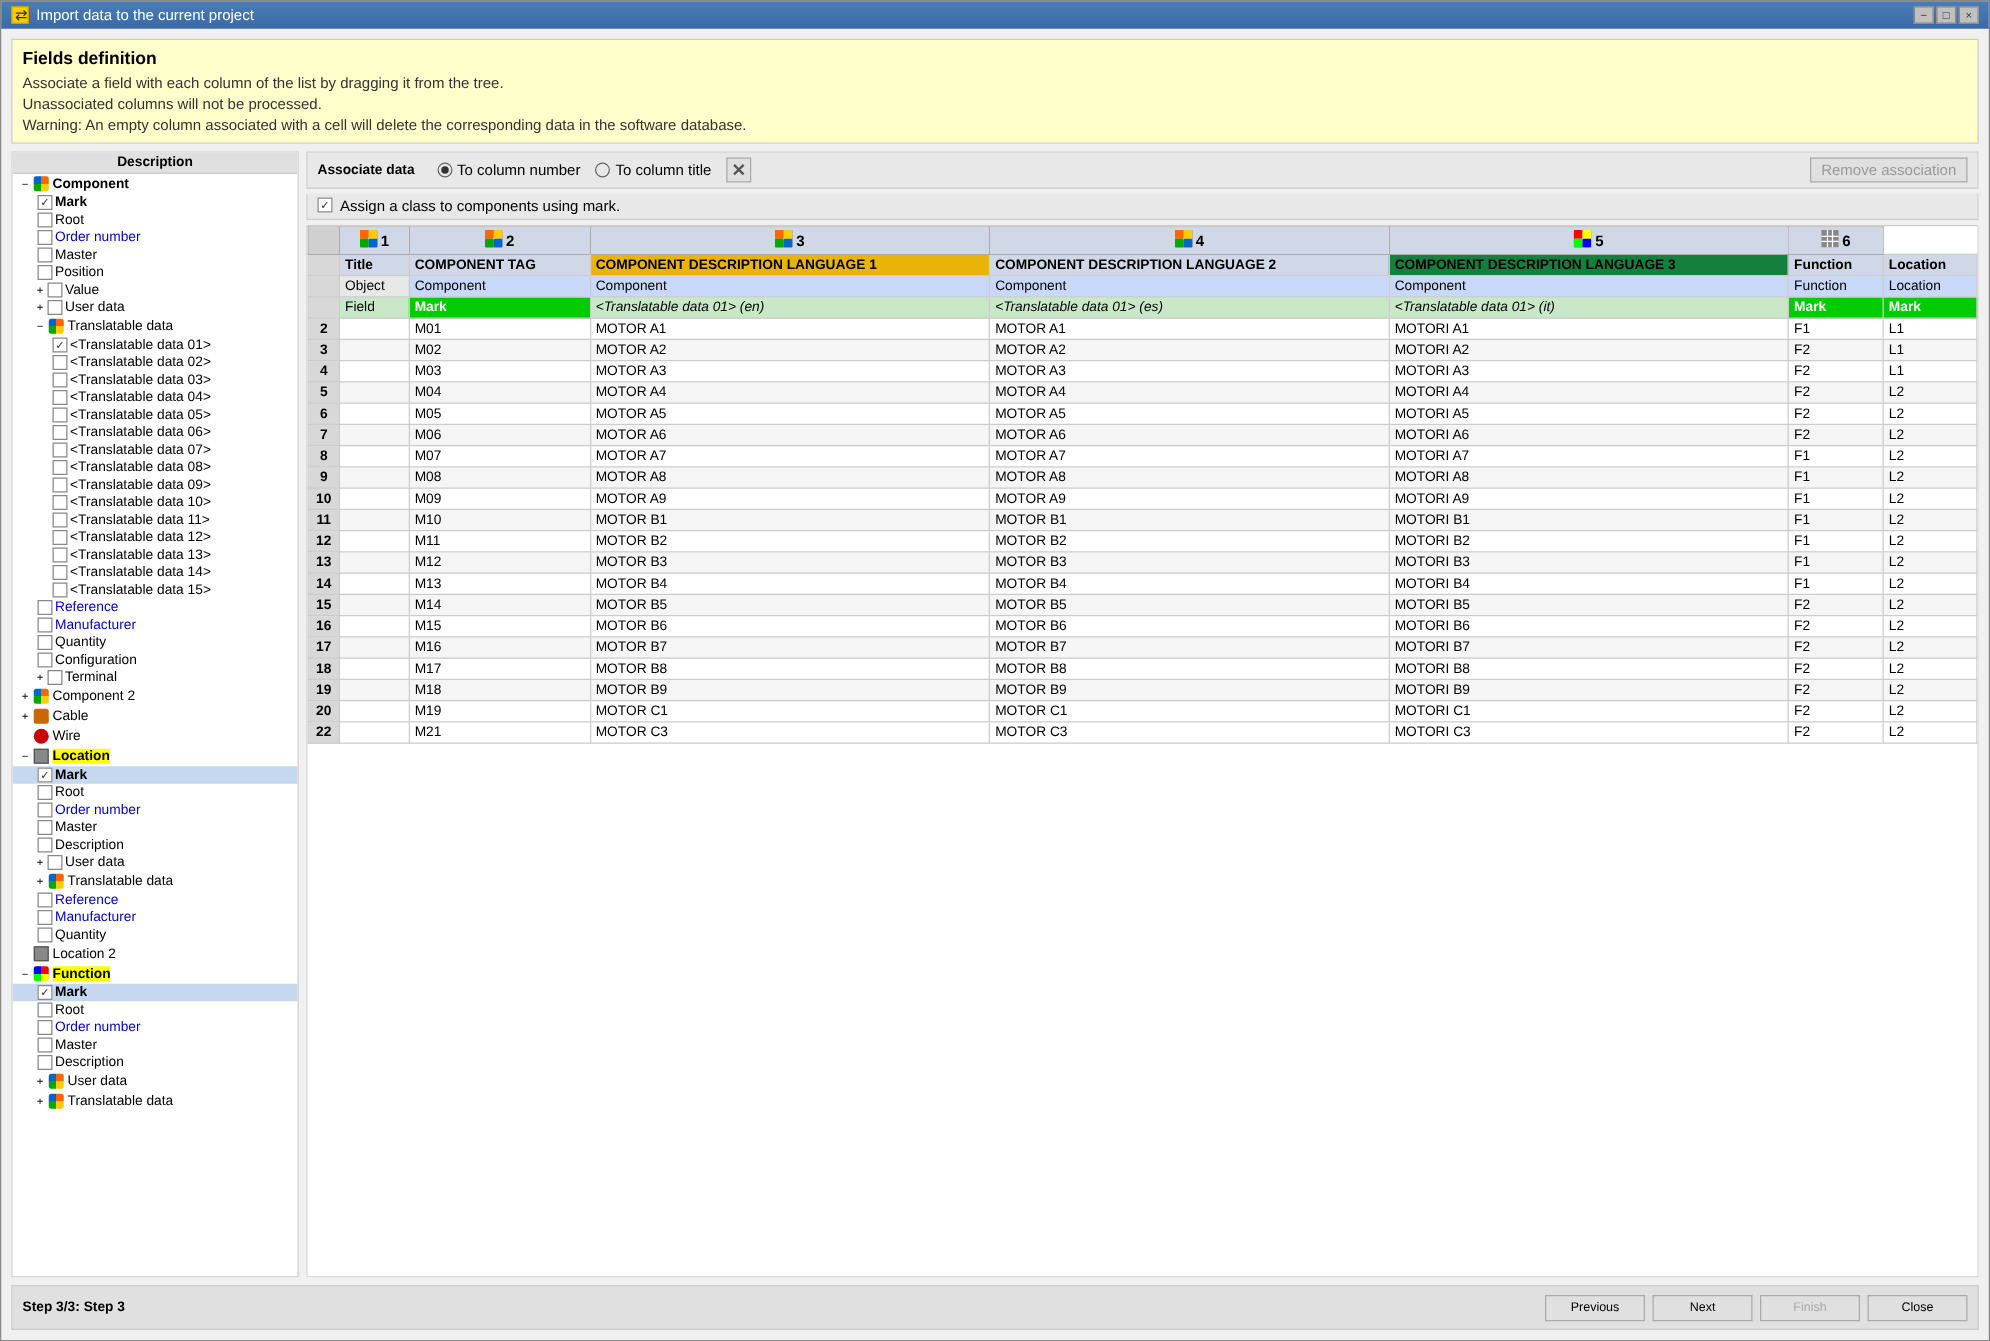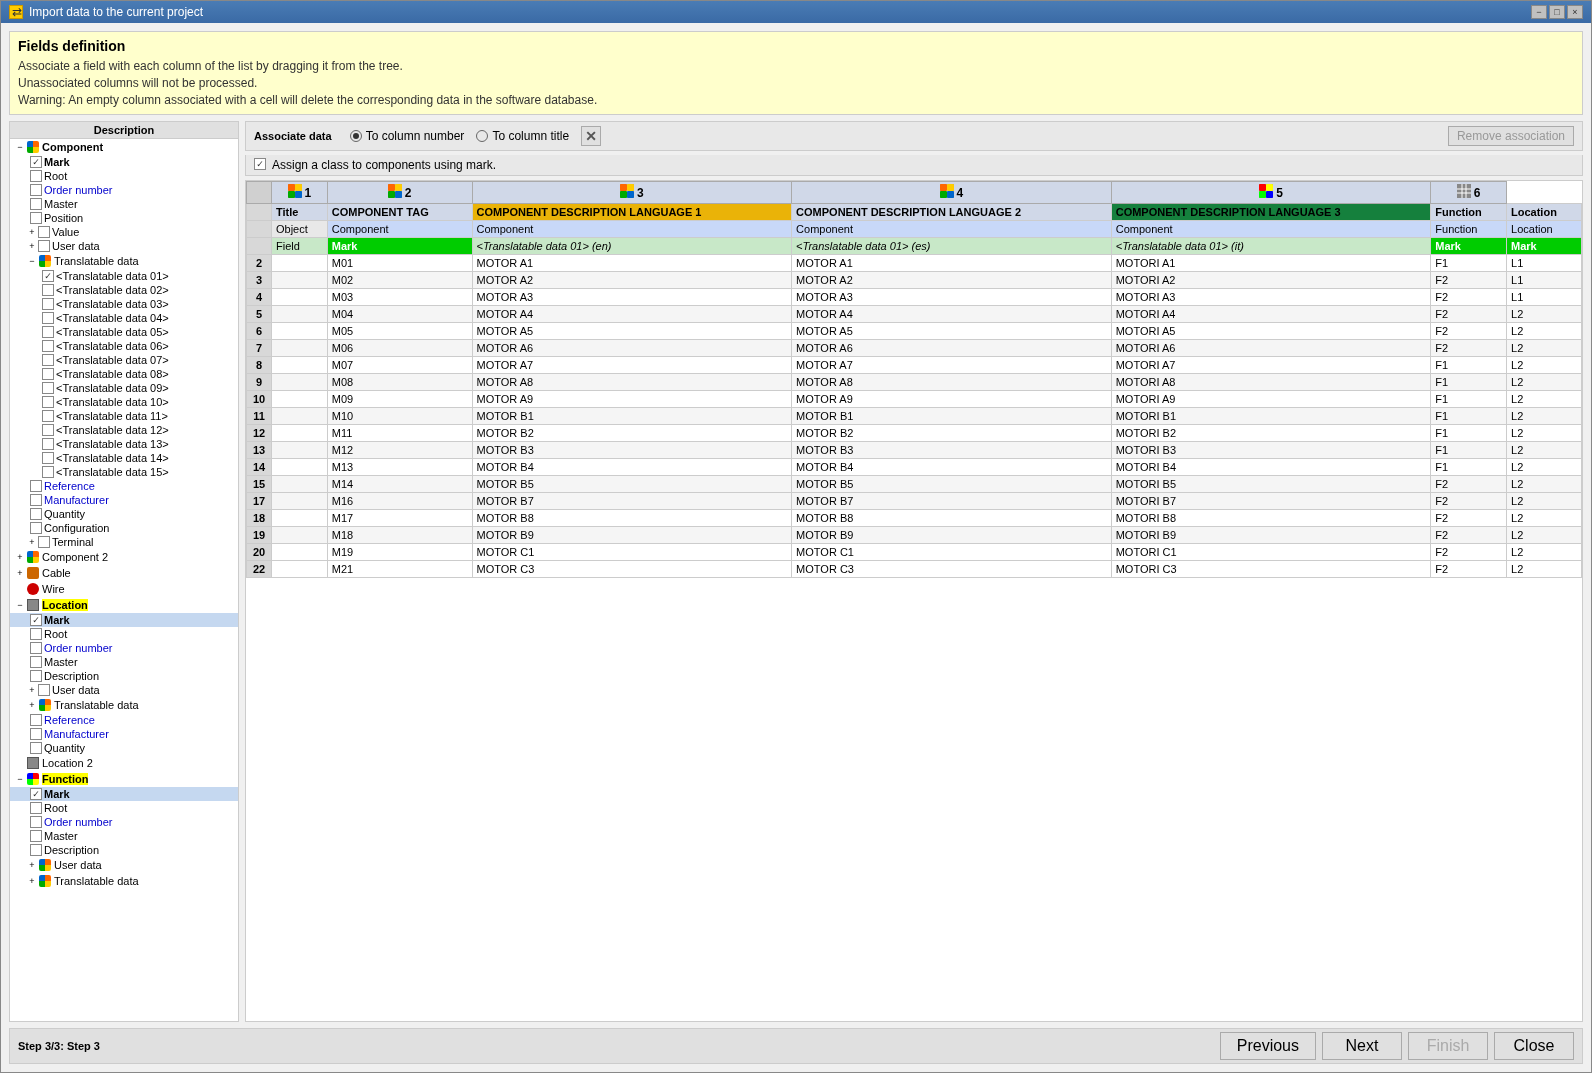--- a/index.html
+++ b/index.html
@@ -60,21 +60,21 @@
     .row-object { background: #e8e8e8; margin-left: 16px; }
     .row-field { background: #c8e8c8; }
     
     .cell-component { background: #c8d8f8; color: #000; }
     
     .num-col { background: #d8d8d8; font-weight: bold; text-align: center; width: 25px; }
     
     .footer-bar { background: #e0e0e0; border: 1px solid #ccc; padding: 4px 8px; display: flex; align-items: center; justify-content: space-between; flex-shrink: 0; height: 36px; }
     .step-label { font-size: 11px; font-weight: bold; }
     .footer-buttons { display: flex; gap: 6px; }
-    .footer-btn { background: #e0e0e0; border: 1px solid #aaa; padding: 4px 16px; cursor: pointer; font-size: 16px; min-width: 80px; }
+    .footer-btn { background: #e0e0e0; border: 1px solid #aaa; padding: 4px 16px; cursor: pointer; font-size: 10px; min-width: 80px; }
     .footer-btn.disabled { color: #aaa; cursor: not-allowed; }
   </style>
 </head>
 <body>
 
 <div class="window">
 
   <div class="title-bar">
     <div class="title-bar-left">
       <div class="title-bar-icon">
@@ -681,20 +681,30 @@
                 <tr style="background: rgb(245, 245, 245);">
     <td class="num-col">15</td>
     <td></td>
     <td>M14</td>
     <td>MOTOR B5</td>
     <td>MOTOR B5</td>
     <td>MOTORI B5</td>
     <td>F2</td>
     <td>L2</td>
   </tr>
+                <tr style="background: white;">
+    <td class="num-col">16</td>
+    <td></td>
+    <td>M15</td>
+    <td>MOTOR B6</td>
+    <td>MOTOR B6</td>
+    <td>MOTORI B6</td>
+    <td>F2</td>
+    <td>L2</td>
+  </tr>
                 <tr style="background: rgb(245, 245, 245);">
     <td class="num-col">17</td>
     <td></td>
     <td>M16</td>
     <td>MOTOR B7</td>
     <td>MOTOR B7</td>
     <td>MOTORI B7</td>
     <td>F2</td>
     <td>L2</td>
   </tr>

